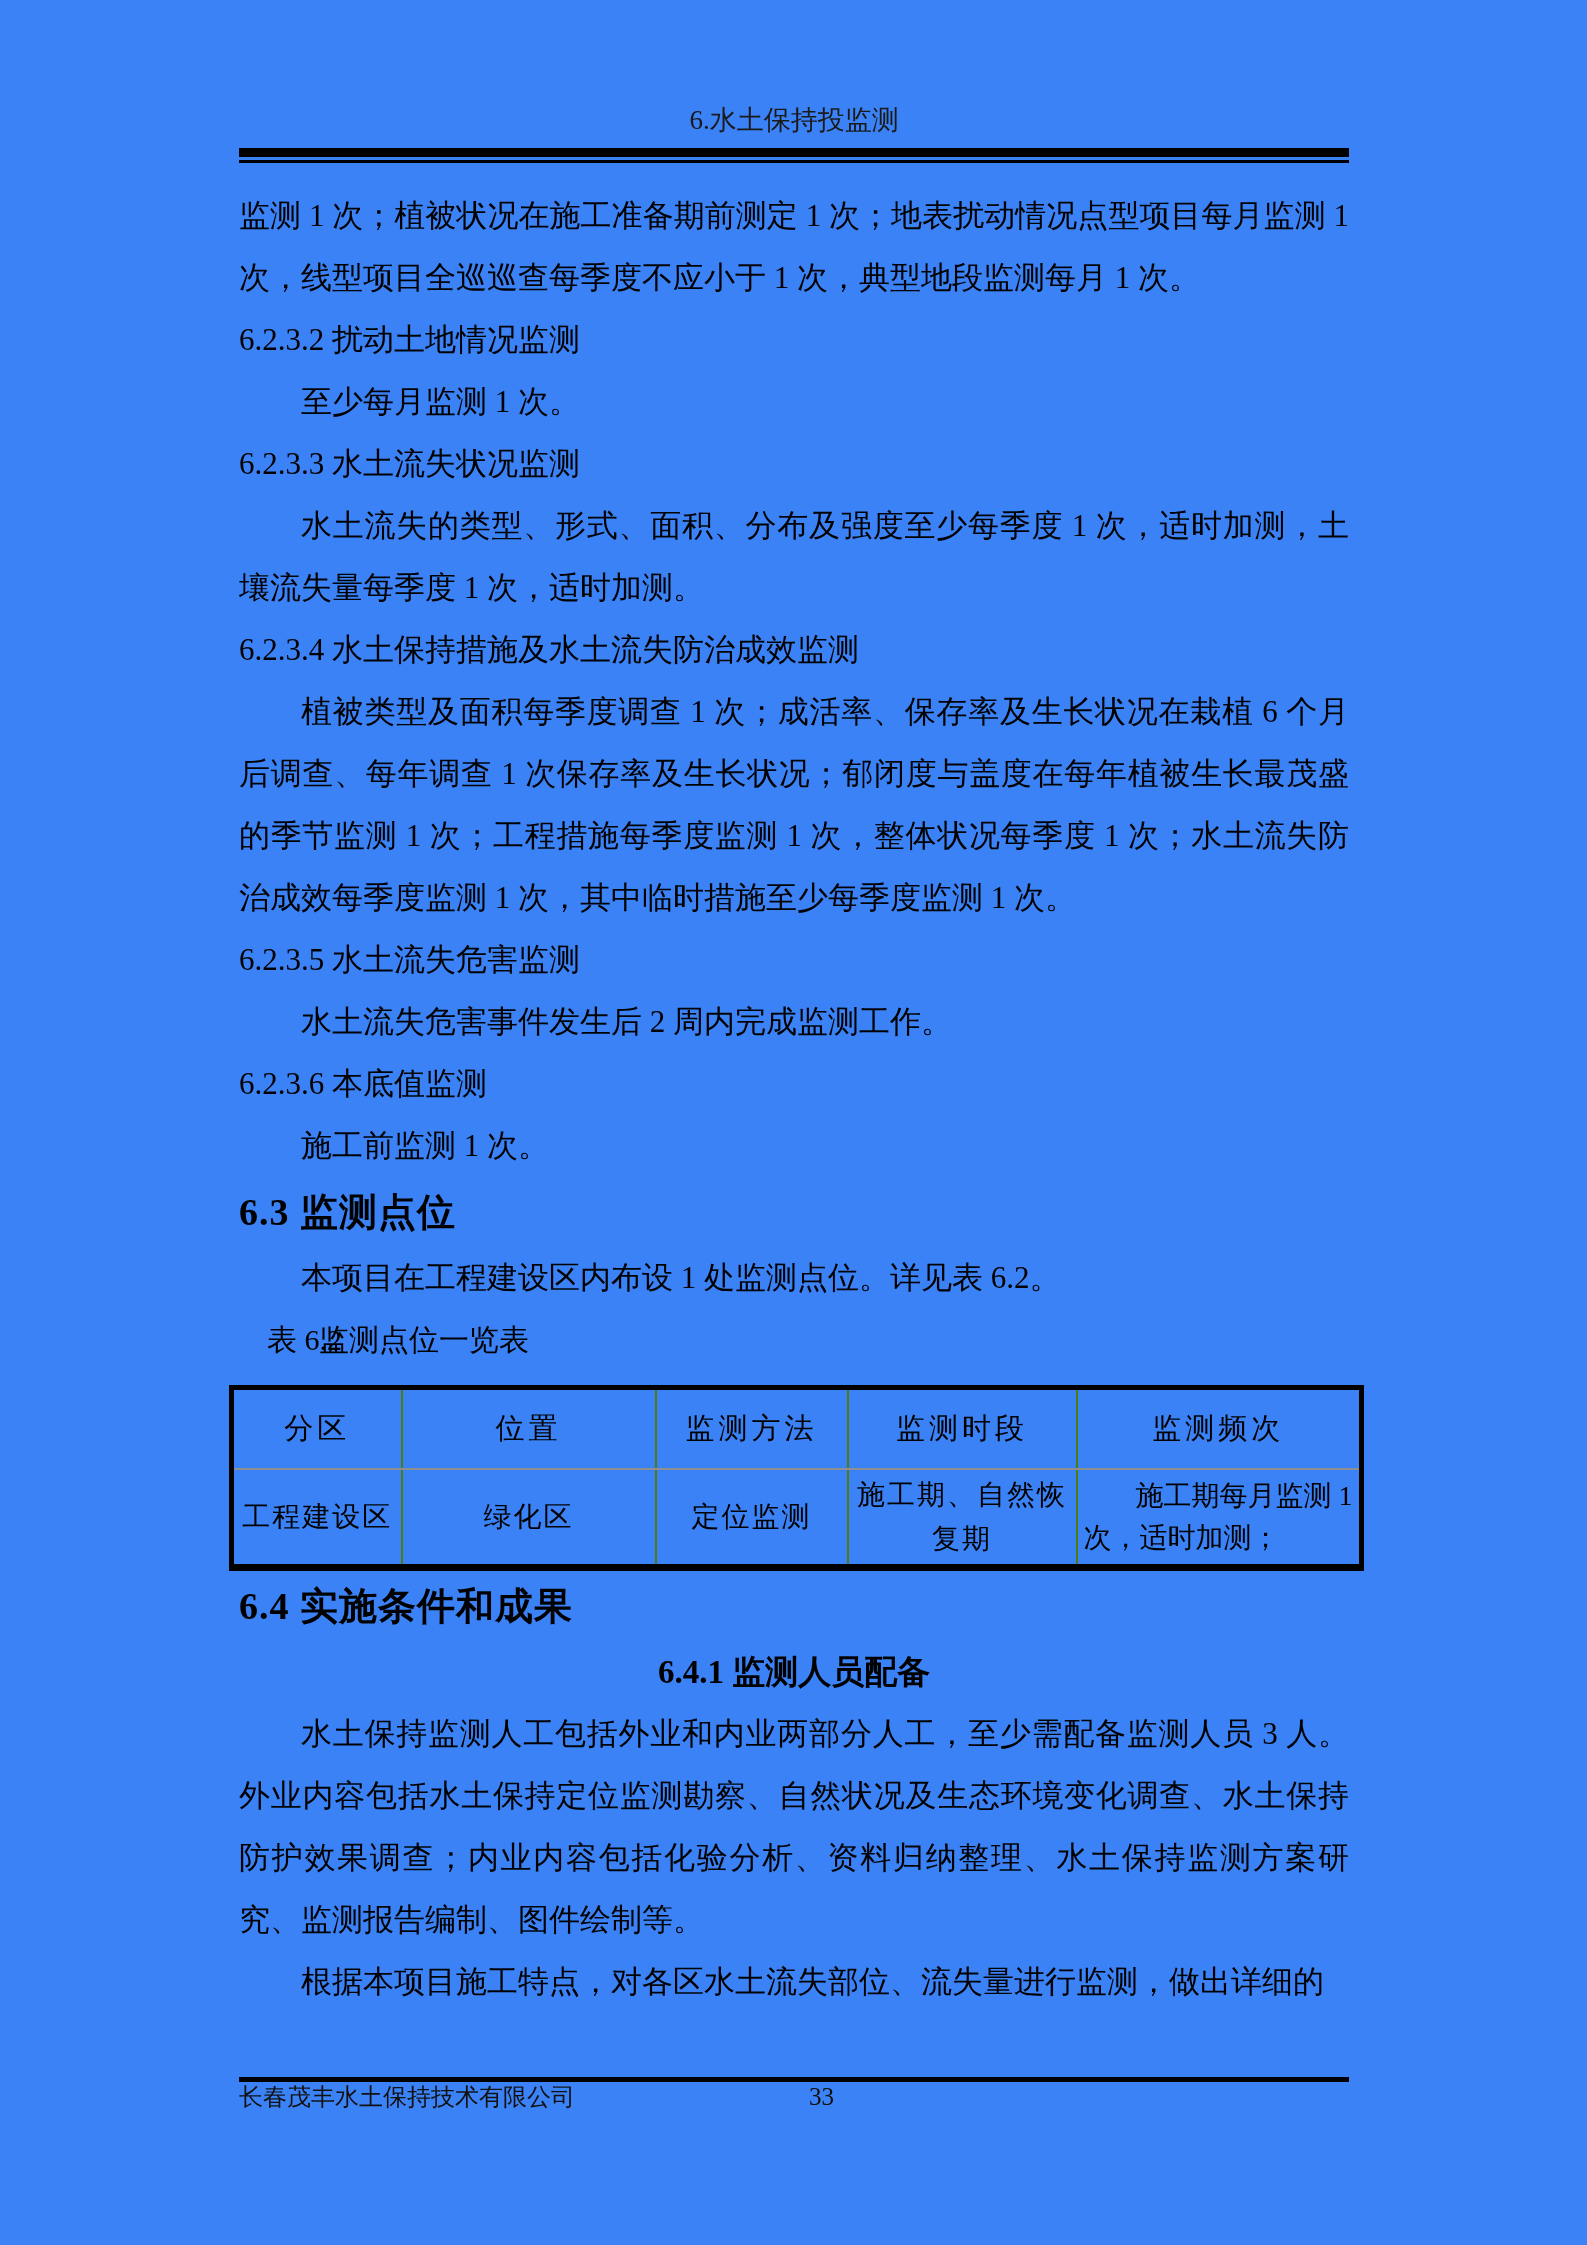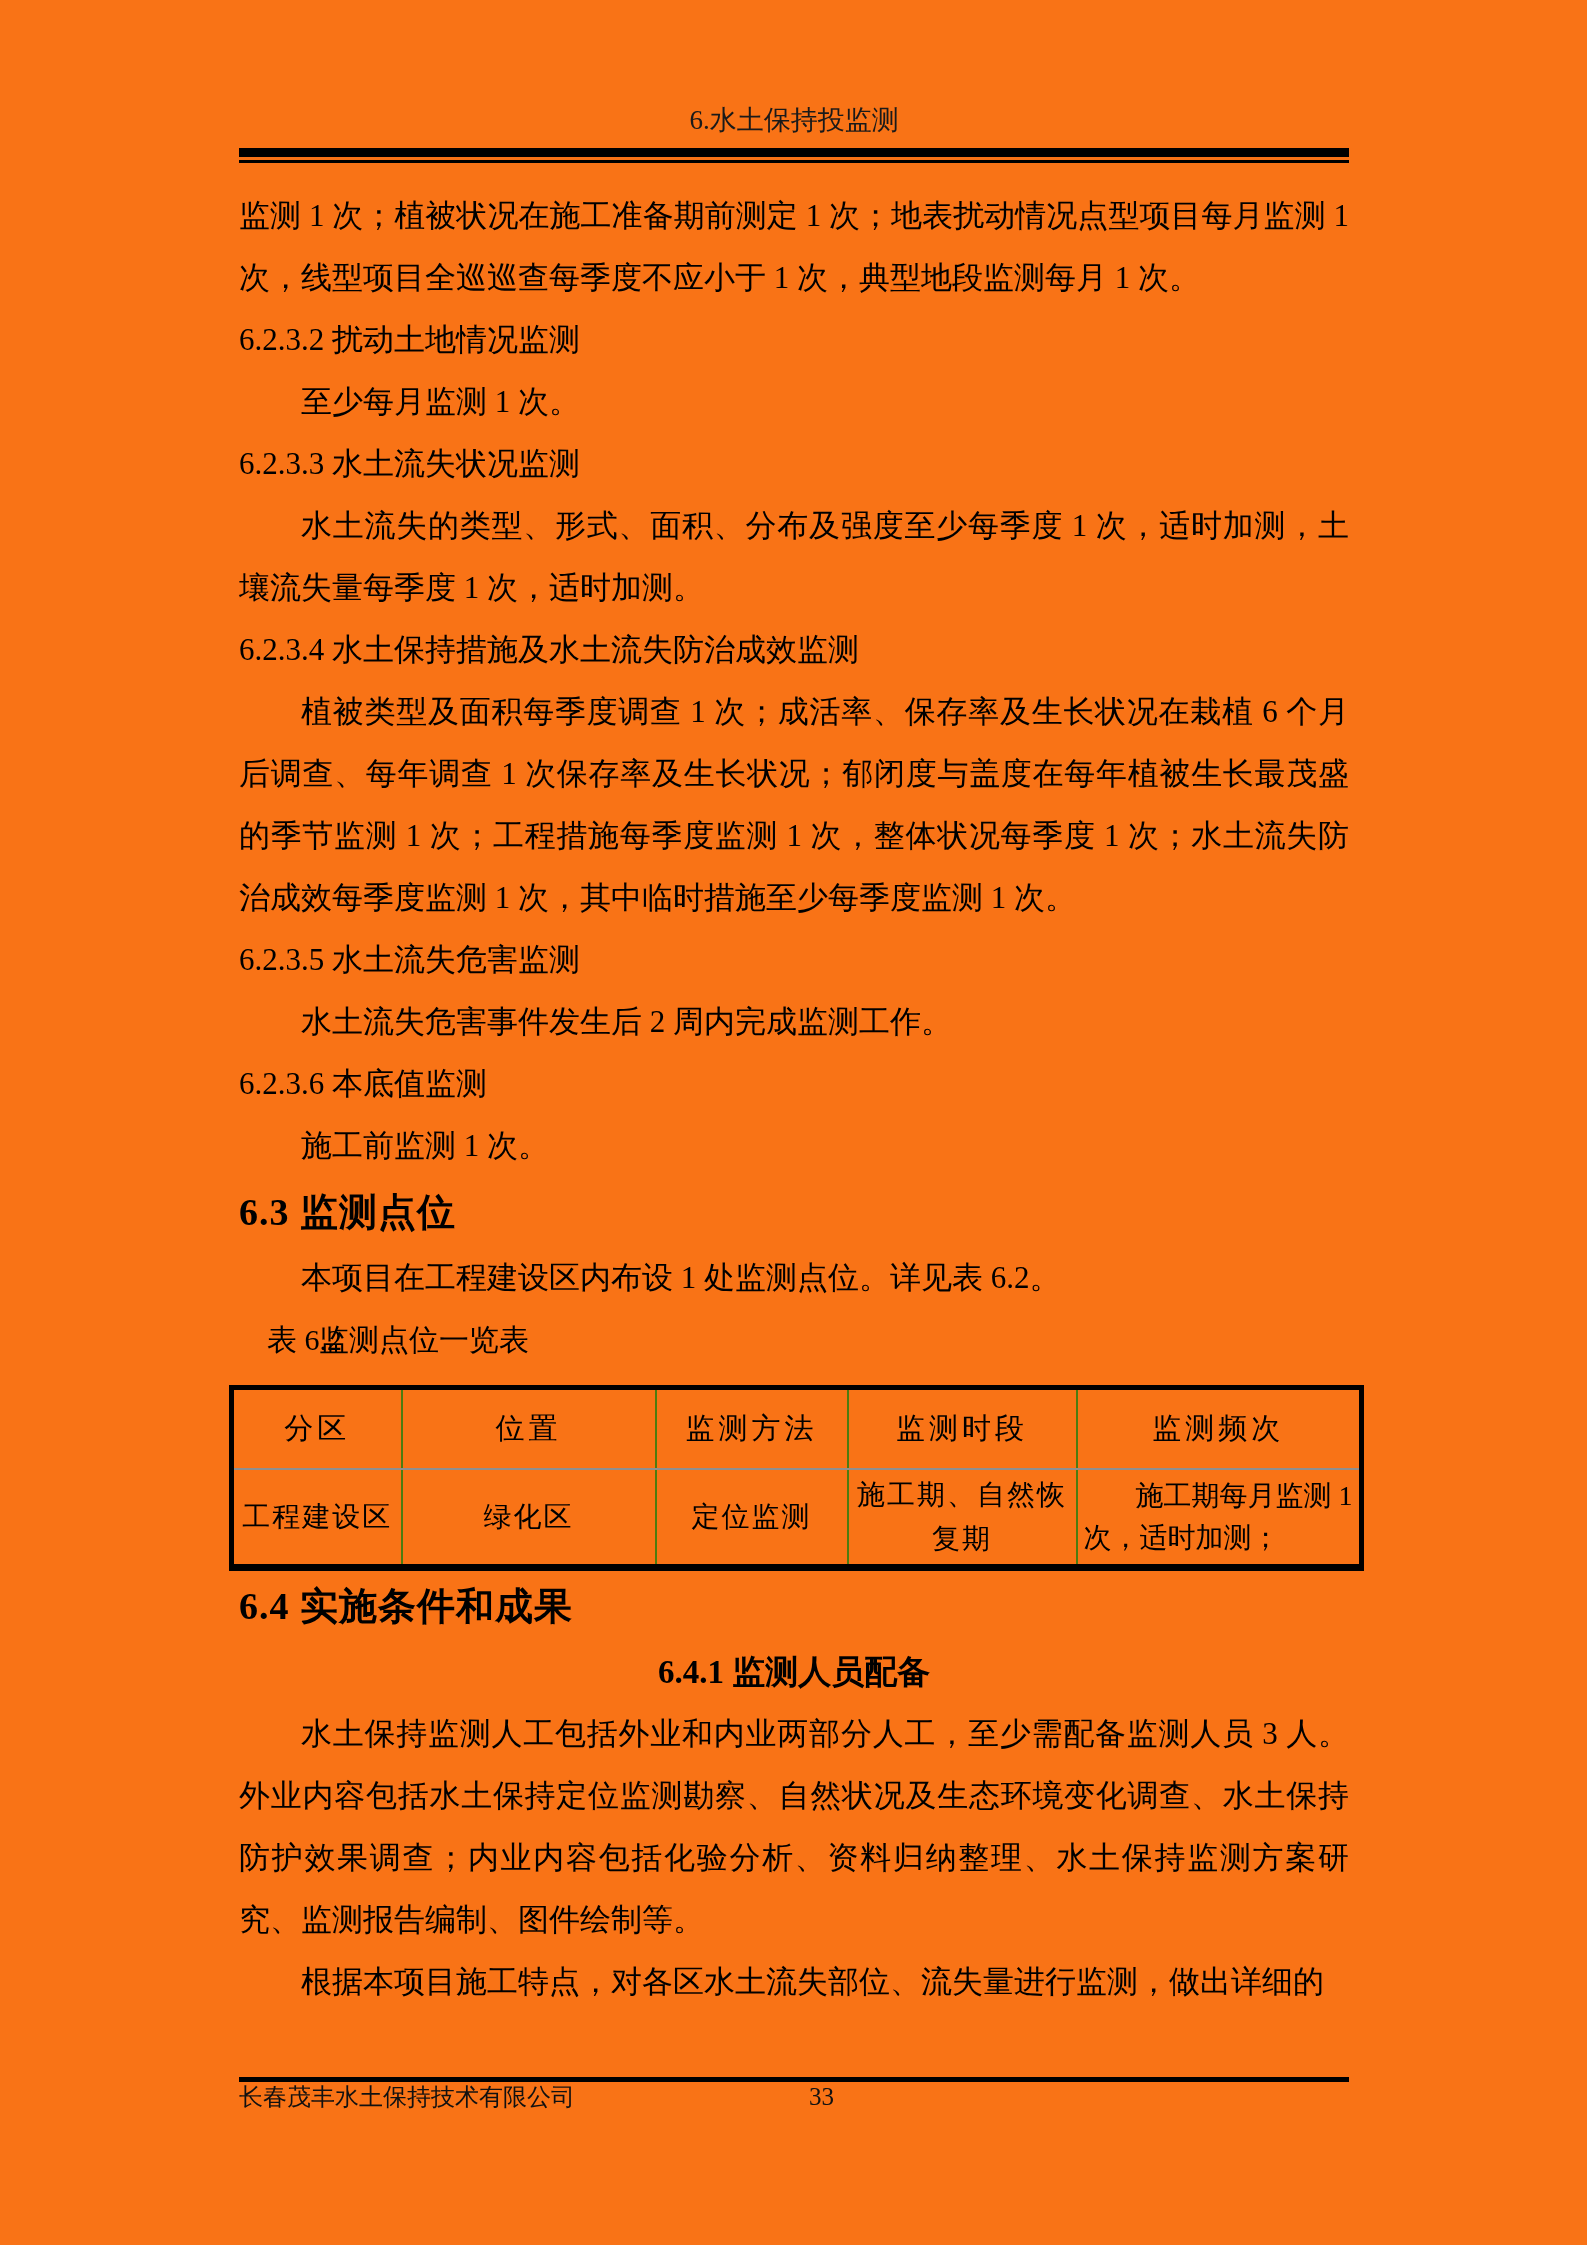--- a/index.html
+++ b/index.html
@@ -1,20 +1,20 @@
 <!DOCTYPE html>
 <html><head>
 <meta charset="utf-8">
 <style>
   html,body { margin:0; padding:0; background:#e8e8e8; }
   .page {
     position:relative;
     width:1587px; height:2245px;
     margin:0 auto;
-    background:#f97316;
+    background:#3b82f6;
     font-family:"Liberation Serif","DejaVu Serif",serif;
     color:#000;
     overflow:hidden;
   }
   .hdr-title {
     position:absolute; top:101px; left:239px; width:1110px;
     text-align:center; font-size:27px; line-height:38px; color:#1a1a1a;
   }
   .hdr-rule-thick { position:absolute; top:148px; left:239px; width:1110px; height:9px; background:#000; }
   .hdr-rule-thin  { position:absolute; top:160px; left:239px; width:1110px; height:3px; background:#000; }

